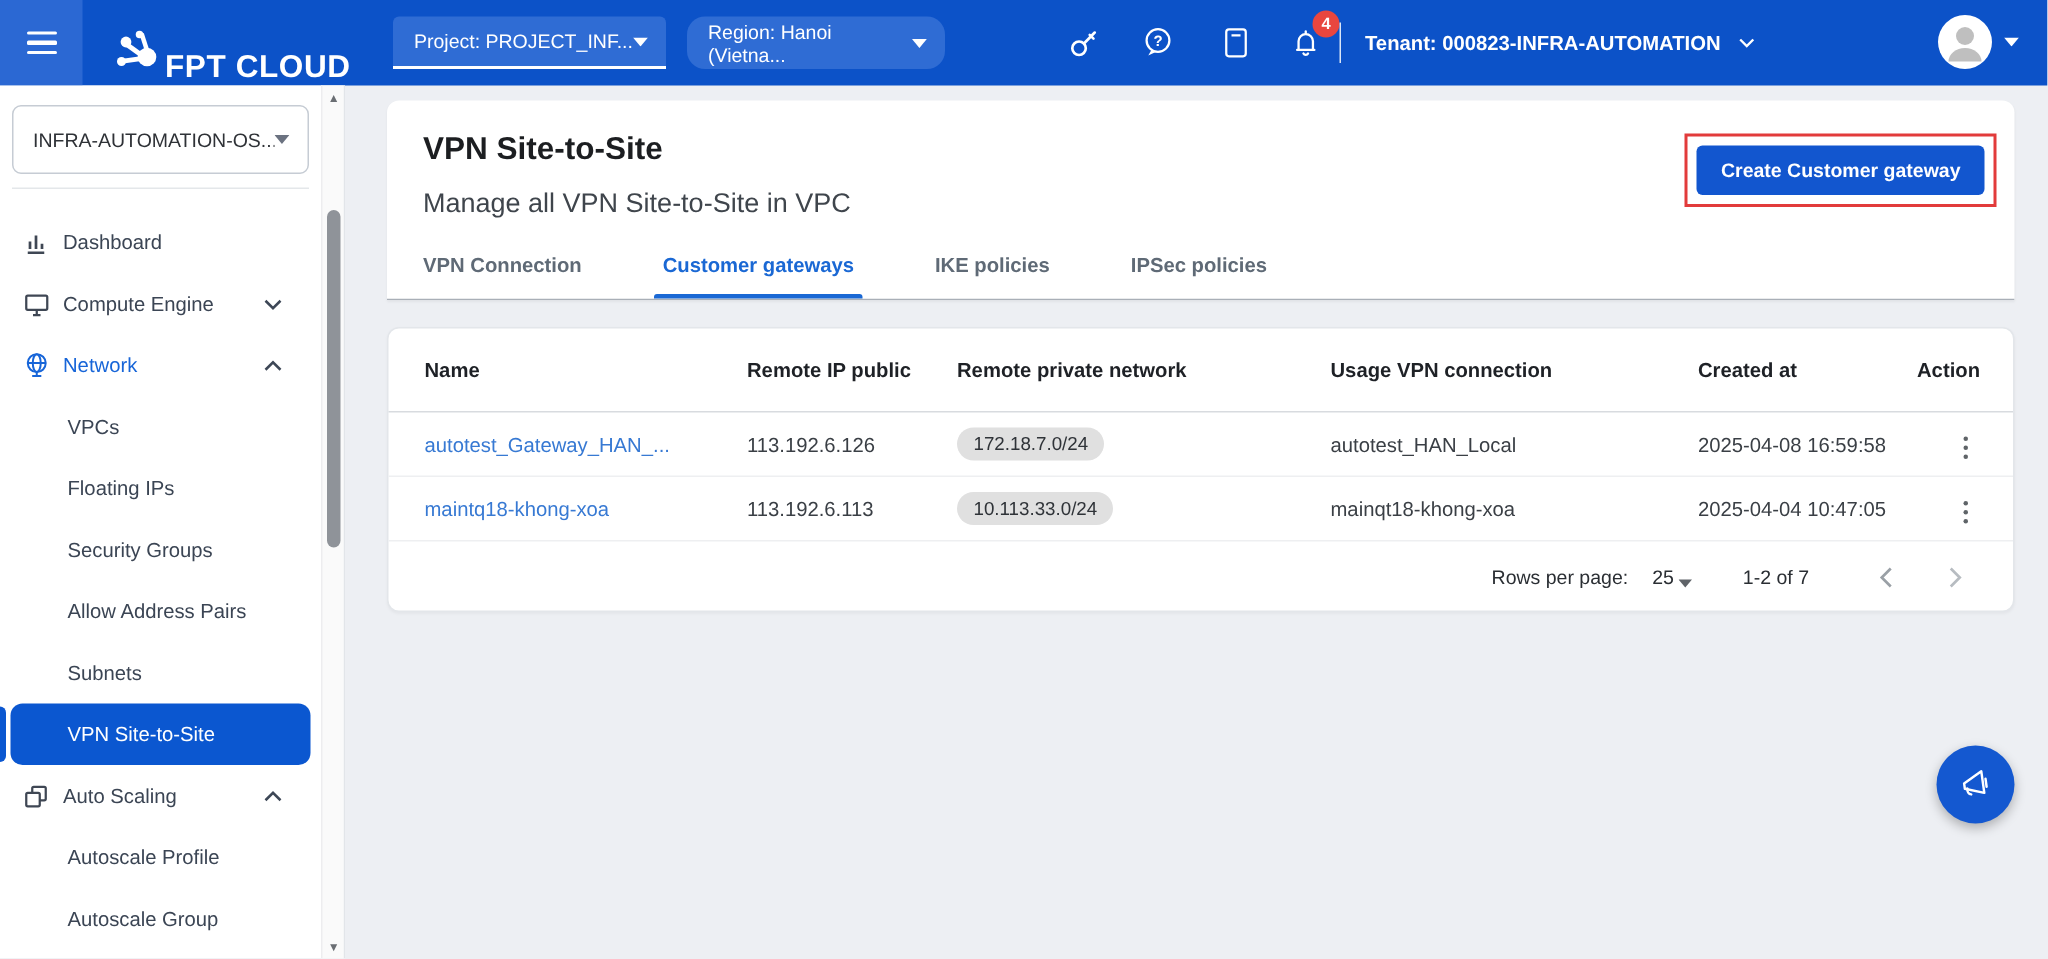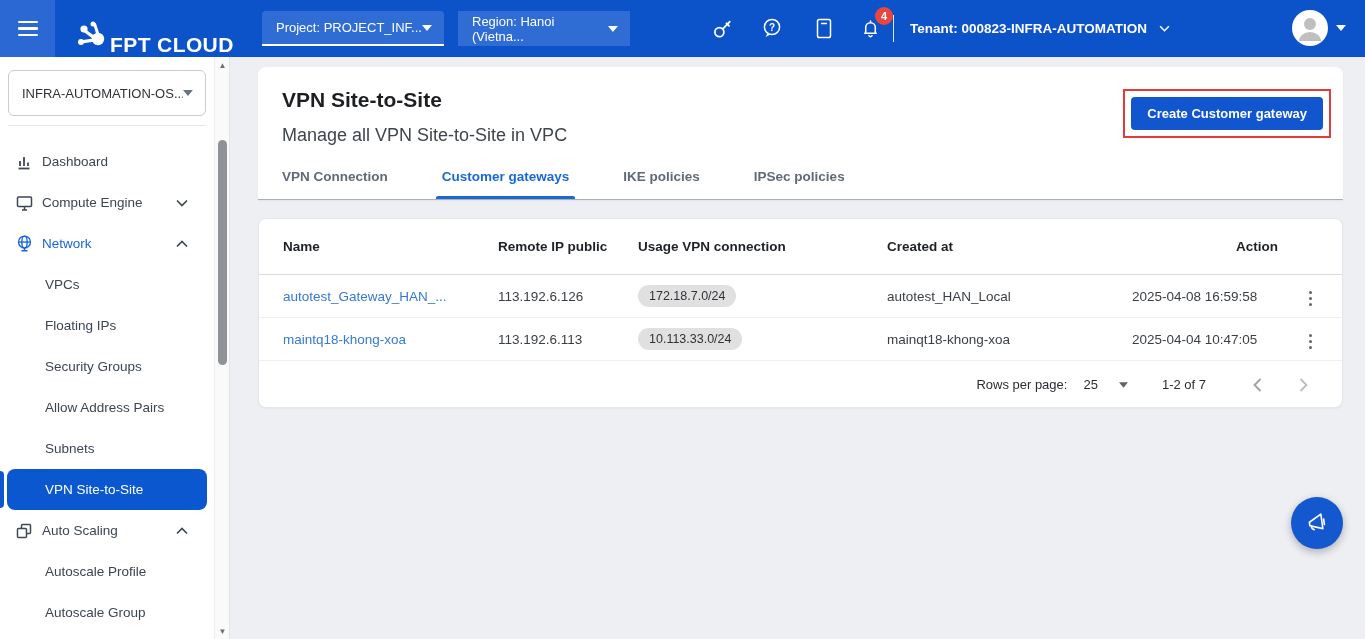--- a/index.html
+++ b/index.html
@@ -11,21 +11,21 @@
     overflow: hidden;
     color: #2c3138;
   }
 
   
   .topbar { position:absolute; left:0; top:0; width:1365px; height:57px; background:#0c52c8; color:#fff; }
   .burger { position:absolute; left:0; top:0; width:55px; height:57px; background:#2b68d3; display:flex; flex-direction:column; align-items:center; justify-content:center; gap:4px; cursor:pointer; }
   .burger i { display:block; width:20px; height:2.4px; background:#fff; border-radius:1px; }
   .brand { position:absolute; left:74px; top:0; height:57px; display:flex; align-items:flex-end; gap:0; }
   .brand-text { font-size:21px; font-weight:bold; letter-spacing:.4px; white-space:nowrap; }
-  .hdr-select { position:absolute; top:11px; height:35px; background:#2f6cd4; border-radius:0; display:flex; align-items:center; justify-content:space-between; padding:0 12px 0 14px; font-size:13px; cursor:pointer; }
+  .hdr-select { position:absolute; top:11px; height:35px; background:#2f6cd4; border-radius:12px; display:flex; align-items:center; justify-content:space-between; padding:0 12px 0 14px; font-size:13px; cursor:pointer; }
   .hdr-select.project { left:262px; width:182px; border-radius:4px 4px 0 0; border-bottom:2px solid #ffffff; }
   .hdr-select.region  { left:458px; width:172px; }
   .hdr-icon { position:absolute; top:14px; width:28px; height:28px; display:flex; align-items:center; justify-content:center; cursor:pointer; }
   .hdr-divider { position:absolute; left:893px; top:15px; width:1px; height:27px; background:rgba(255,255,255,.85); }
   .tenant { position:absolute; left:910px; top:0; height:57px; display:flex; align-items:center; gap:12px; font-size:13.5px; font-weight:bold; cursor:pointer; white-space:nowrap; }
   .lang-btn { position:absolute; left:1175px; top:9px; width:106px; height:38px; background:#2f6cd4; border-radius:4px; display:flex; align-items:center; justify-content:center; gap:7px; font-size:13.5px; cursor:pointer; }
   .avatar-wrap { position:absolute; left:1292px; top:10px; display:flex; align-items:center; gap:8px; cursor:pointer; }
   .avatar { width:36px; height:36px; border-radius:50%; background:#fff; display:flex; align-items:center; justify-content:center; overflow:hidden; }
   .badge { position:absolute; top:-7px; right:-9px; min-width:18px; height:18px; border-radius:9px; background:#e9463f; color:#fff; font-size:11px; font-weight:bold; display:flex; align-items:center; justify-content:center; padding:0 4px; }
   .bell-wrap { position:relative; }
@@ -68,21 +68,21 @@
   .thead { height:56px; border-bottom:1px solid #d8dbdf; font-size:13.5px; font-weight:bold; color:#1e2126; }
   .thead .col-action { text-align:right; }
   .trow { height:43px; border-bottom:1px solid #eeeff1; font-size:13.5px; color:#3a3f45; }
   .cell-name { color:#3779d3; cursor:pointer; white-space:nowrap; overflow:hidden; }
   .chip { display:inline-block; background:#e0e0e0; color:#2f3338; border-radius:12px; padding:4px 11px; font-size:12.5px; }
   .cell-action { text-align:right; }
   .dots-btn { display:inline-flex; flex-direction:column; gap:2.6px; padding:4px 8px; cursor:pointer; }
   .dots-btn b { width:3.4px; height:3.4px; border-radius:50%; background:#5f6468; }
   .pagination { height:47px; display:flex; align-items:center; justify-content:flex-end; padding-right:24px; font-size:13px; color:#2a2e33; }
   .rpp-label { margin-right:16px; }
-  .rpp-select { display:flex; align-items:center; gap:21px; cursor:pointer; margin-right:34px; }
+  .rpp-select { display:flex; align-items:flex-end; gap:3px; cursor:pointer; margin-right:34px; }
   .range { margin-right:36px; }
   .pg-btn { width:30px; height:30px; display:flex; align-items:center; justify-content:center; cursor:default; }
 
   .fab { position:absolute; left:1291px; top:497px; width:52px; height:52px; border-radius:50%; background:#1458d0; box-shadow:0 3px 8px rgba(0,0,0,.28); display:flex; align-items:center; justify-content:center; cursor:pointer; }
 </style>
 </head>
 <body>
 
 <div class="topbar">
   <div class="burger">
@@ -285,20 +285,21 @@
     <div class="tab active">Customer gateways</div>
     <div class="tab">IKE policies</div>
     <div class="tab">IPSec policies</div>
   </div>
 </div>
 
 <div class="card">
   <div class="tgrid thead">
     <div>Name</div>
     <div>Remote IP public</div>
+    <div>Remote private network</div>
     <div>Usage VPN connection</div>
     <div>Created at</div>
     <div class="col-action">Action</div>
   </div>
 
   <div class="tgrid trow">
     <div class="cell-name">autotest_Gateway_HAN_...</div>
     <div>113.192.6.126</div>
     <div><span class="chip">172.18.7.0/24</span></div>
     <div>autotest_HAN_Local</div>

